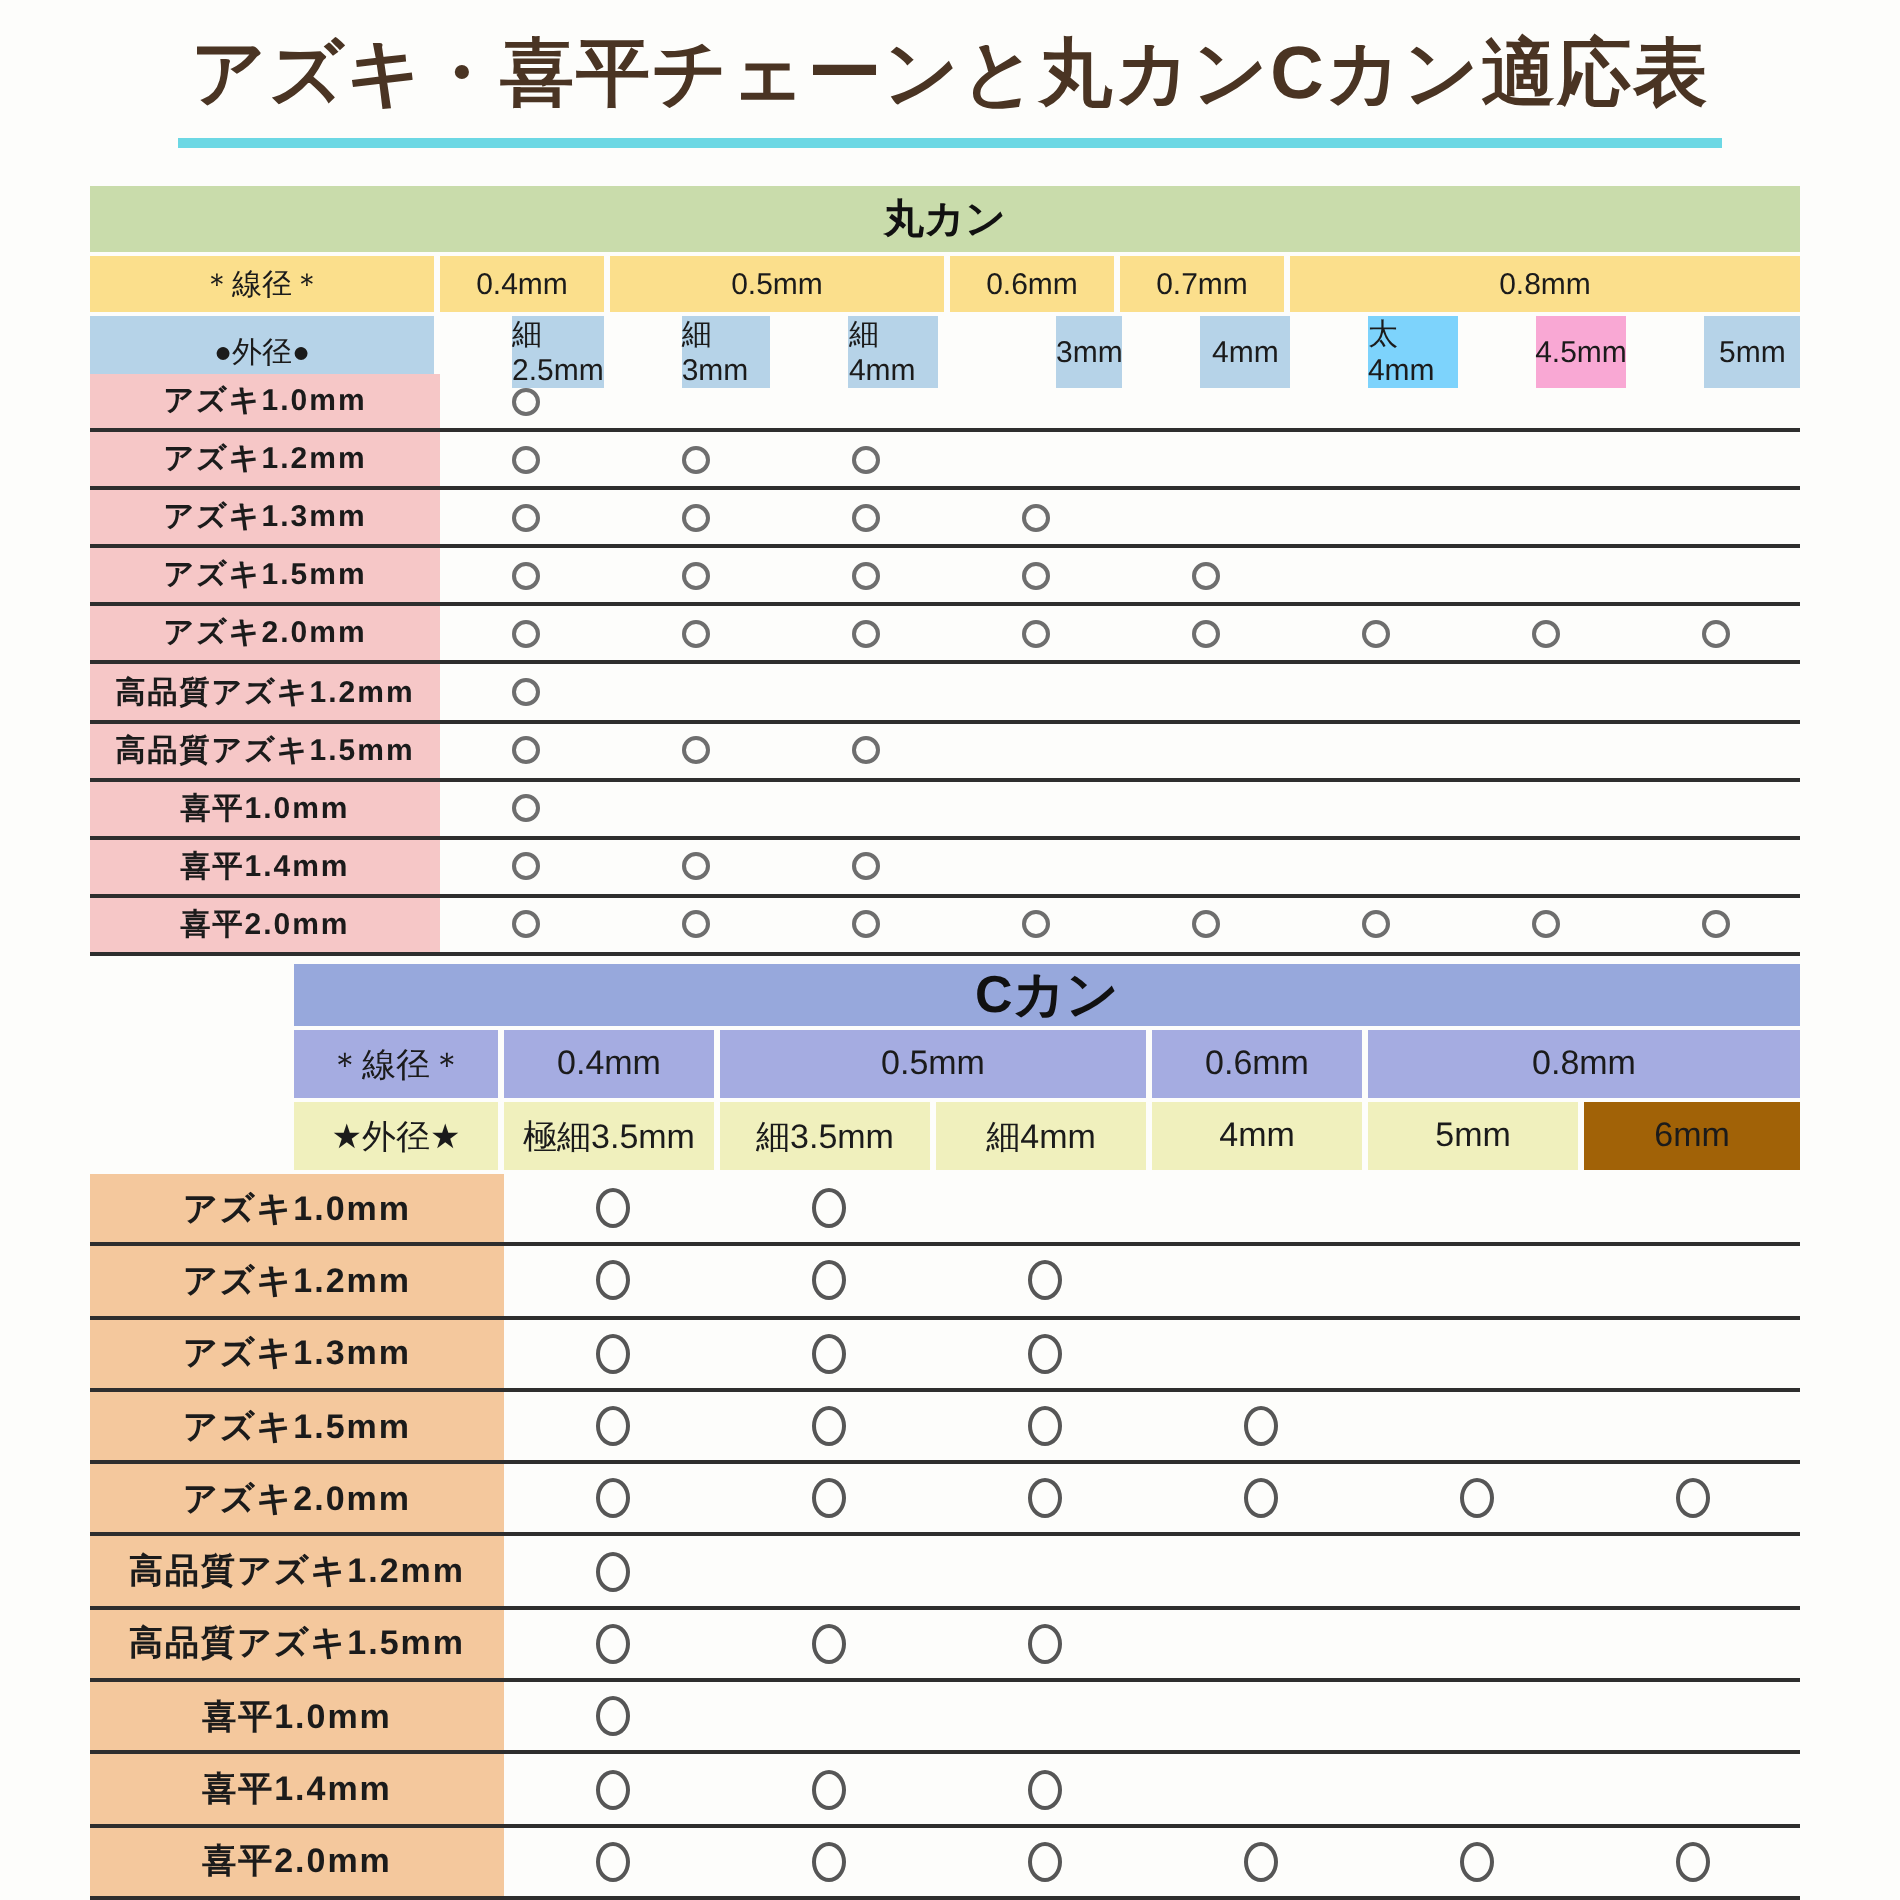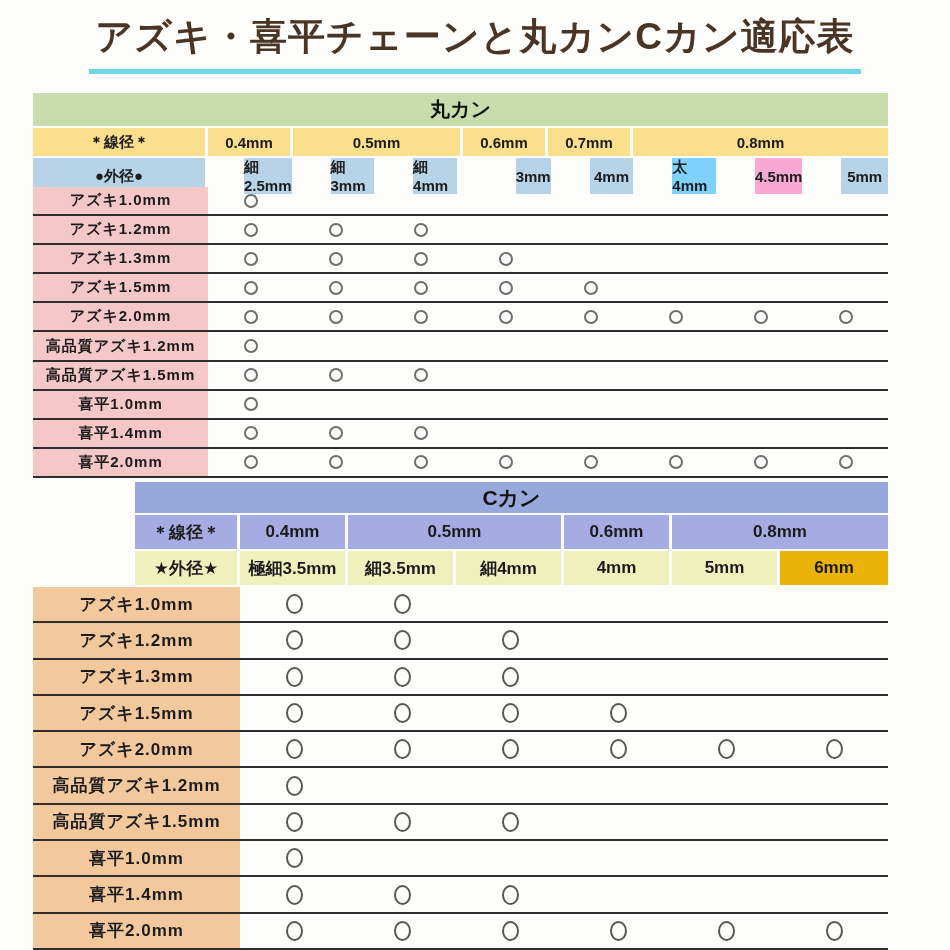--- a/index.html
+++ b/index.html
@@ -7,33 +7,33 @@
   .page {
     position:relative; width:950px; height:950px; overflow:hidden;
     background:#fdfdfb; font-family:"Liberation Sans","DejaVu Sans",sans-serif;
     color:#1b1b1b;
   }
   .title-wrap { position:absolute; top:12px; left:0; width:100%; text-align:center; }
   .page-title {
     display:inline-block; font-size:37px; font-weight:bold; color:#4a3423;
     letter-spacing:1px; padding:0 6px 7px 6px; border-bottom:5px solid #6cd8e4;
   }
-  .tbl { position:absolute; left:33px; width:855px; }
+  .tbl { position:absolute; left:45px; width:855px; }
   #table-0 { top:93px; }
   #table-1 { top:482px; }
   .tbl-title {
     display:flex; align-items:center; justify-content:center;
     font-weight:bold; color:#111; border-bottom:2px solid #fdfdfb;
   }
   #table-0 .tbl-title { height:35px; font-size:20px; }
-  #table-1 .tbl-title { height:33px; font-size:21px; }
+  #table-1 .tbl-title { height:33px; font-size:26px; }
   .hrow { display:grid; border-bottom:2px solid #fdfdfb; }
   .hcell {
     display:flex; align-items:center; justify-content:center;
-    font-weight:bold; border-right:3px solid #fdfdfb;
+    font-weight:normal; border-right:3px solid #fdfdfb;
   }
   .hrow .hcell:last-child { border-right:none; }
   #table-0 .hcell { font-size:15px; }
   #table-1 .hcell { font-size:17px; }
   #table-0 .hrow { grid-template-columns:175px repeat(8,1fr); }
   #table-1 .hrow, #table-1 .tbl-title { margin-left:102px; width:753px; }
   #table-1 .hrow { grid-template-columns:105px repeat(6,1fr); }
   #table-0 .wire-row { height:30px; }
   #table-0 .od-row { height:29px;gap:36px; }
   #table-1 .wire-row, #table-1 .od-row { height:36px; }
@@ -274,21 +274,21 @@
         <div class="hcell" style="background: rgb(165, 172, 225); grid-column: span 1;">0.6mm</div>
         <div class="hcell" style="background: rgb(165, 172, 225); grid-column: span 2;">0.8mm</div>
       </div>
       <div class="hrow od-row">
         <div class="hcell" style="background: rgb(240, 240, 189);">★外径★</div>
         <div class="hcell" style="background: rgb(240, 240, 189);">極細3.5mm</div>
         <div class="hcell" style="background: rgb(240, 240, 189);">細3.5mm</div>
         <div class="hcell" style="background: rgb(240, 240, 189);">細4mm</div>
         <div class="hcell" style="background: rgb(240, 240, 189);">4mm</div>
         <div class="hcell" style="background: rgb(240, 240, 189);">5mm</div>
-        <div class="hcell" style="background: #eab308;">6mm</div>
+        <div class="hcell" style="background: #a16207;">6mm</div>
       </div>
       <div>
         <div class="brow">
           <div class="row-label" style="background: rgb(244, 200, 157);">アズキ1.0mm</div>
           <div class="cell">
             <div class="circ1"></div>
           </div>
           <div class="cell">
             <div class="circ1"></div>
           </div>

